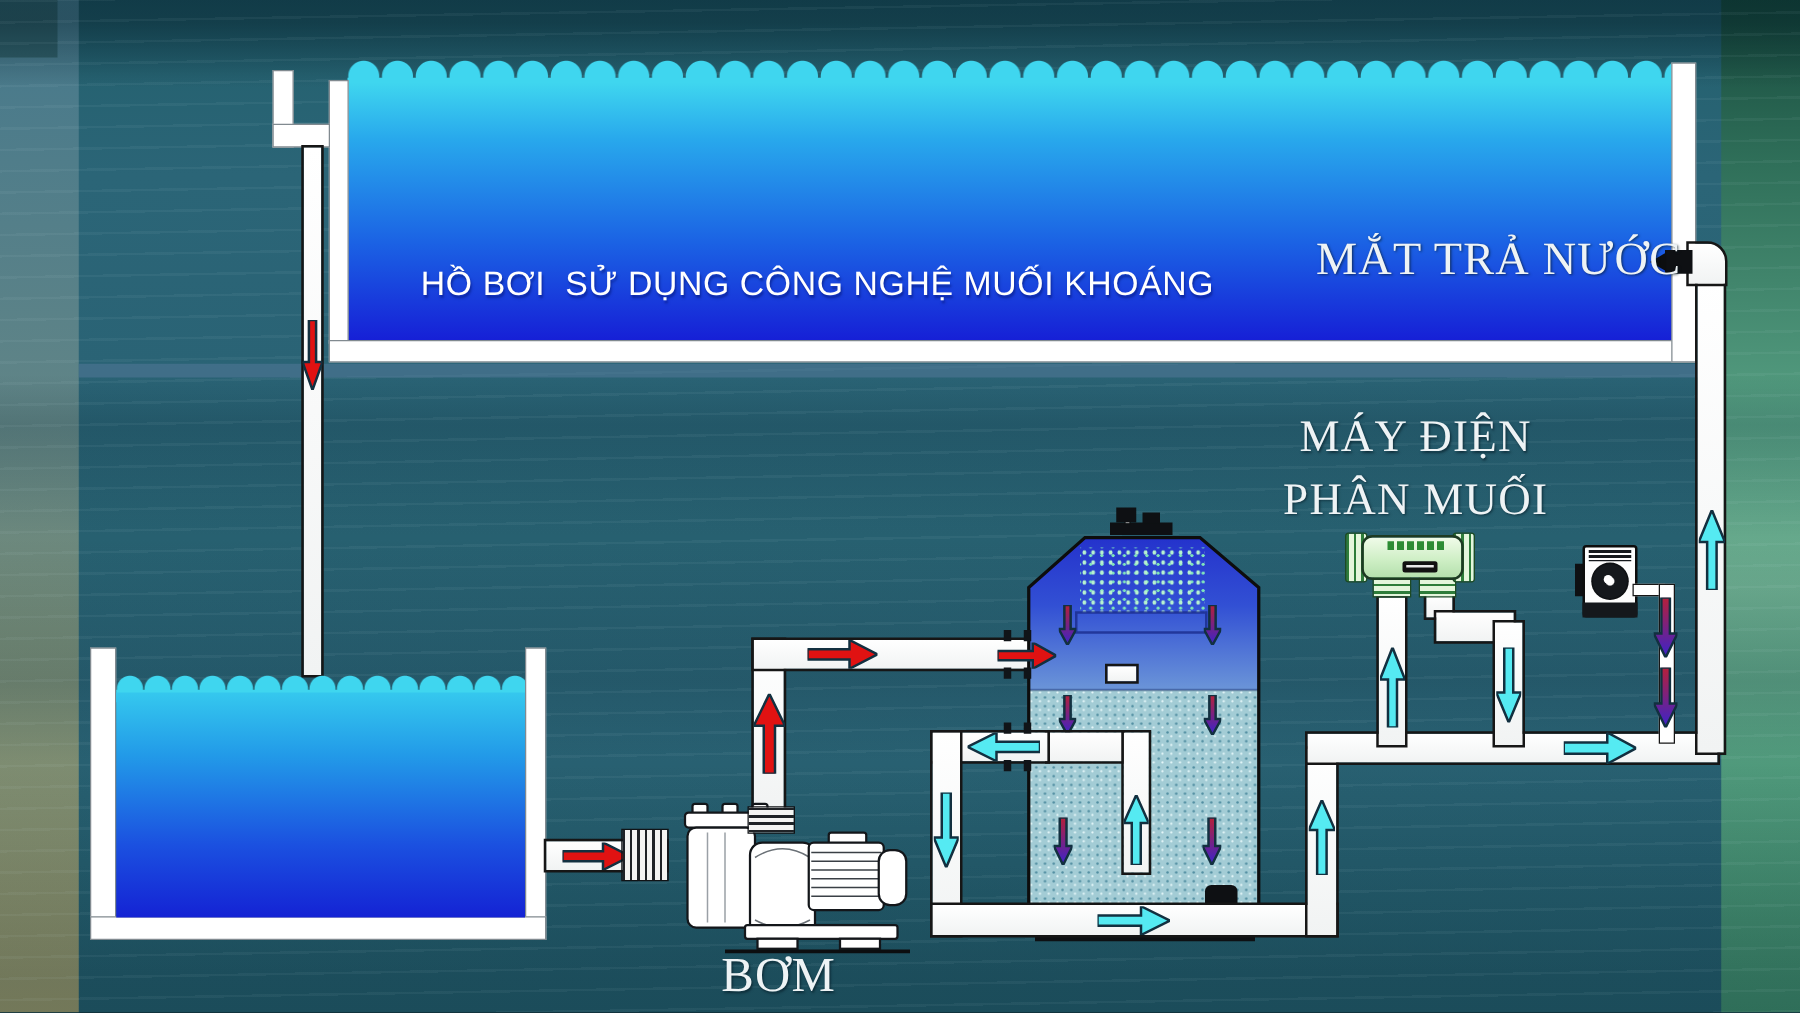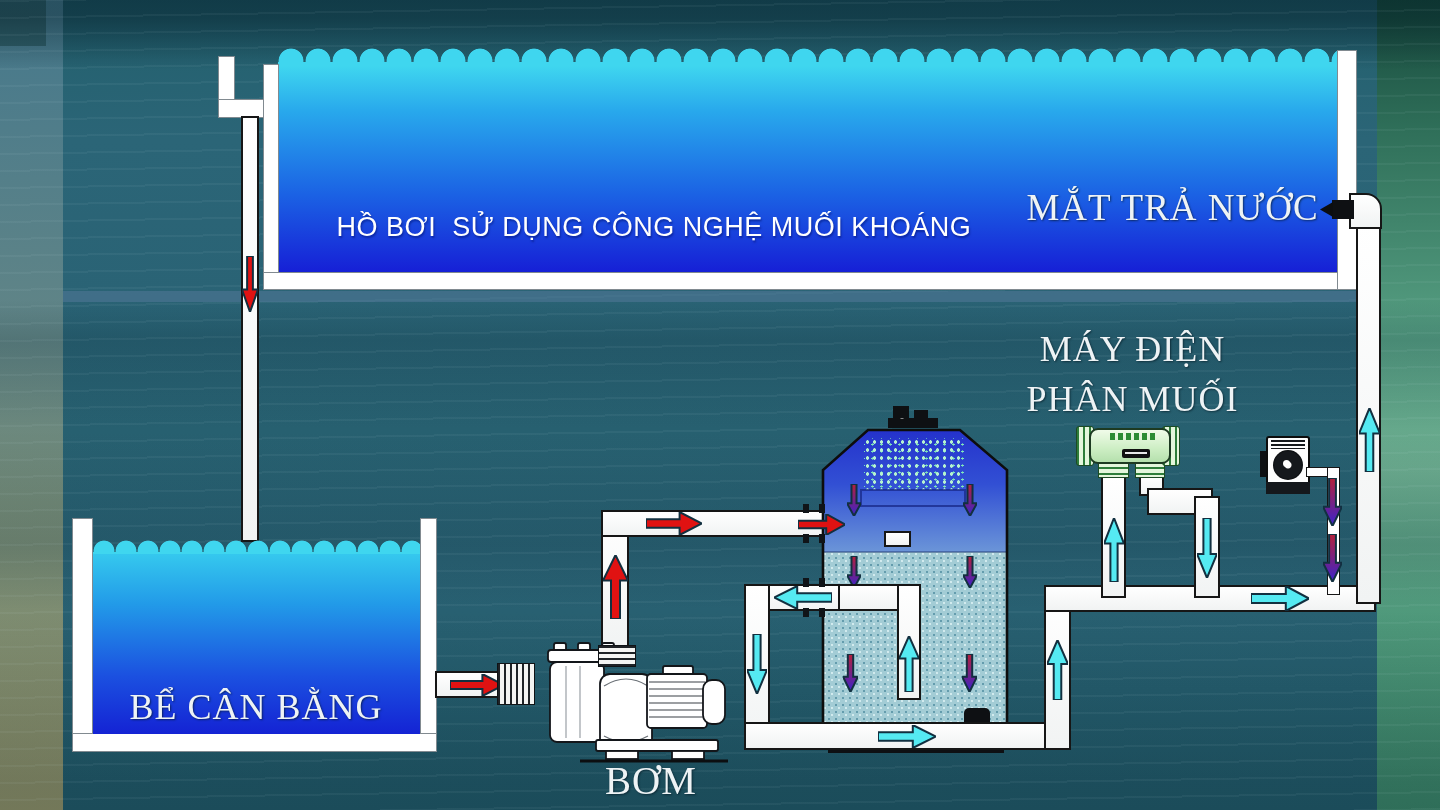--- a/index.html
+++ b/index.html
@@ -363,22 +363,21 @@
     <div class="arrow" style="left:1359px;top:408px;width:21px;height:64px;">
         <svg viewBox="0 0 100 100" preserveAspectRatio="none">
           <polygon points="50,0 100,40 68,40 68,100 32,100 32,40 0,40" fill="#55eaf2" stroke="#123040" stroke-width="2" vector-effect="non-scaling-stroke"></polygon>
         </svg>
       </div>
     <div id="return-elbow" class="pipe" style="left:1349px;top:193px;width:33px;height:36px;"></div>
     <div class="blackbit" style="left:1332px;top:200px;width:22px;height:19px;"></div>
     <div id="nozzle-tip" style="left:1320px;top:202px;width:13px;height:15px;"></div>
 
     <div id="pool-subtitle" class="label" style="left:318px;top:212px;width:672px;">HỒ BƠI  SỬ DỤNG CÔNG NGHỆ MUỐI KHOÁNG</div>
-    <div class="label" style="left:1000px;top:186px;width:345px;font-size:37px;">MẮT TRẢ NƯỚC</div>
+    <div class="label" style="left:1000px;top:186px;width:345px;font-size:37px;text-align:right;">MẮT TRẢ NƯỚC</div>
     <div class="label" style="left:1010px;top:324px;width:245px;font-size:36px;line-height:50px;">
       <div>MÁY ĐIỆN</div>
       <div>PHÂN MUỐI</div>
     </div>
-    <div class="label" style="left:103px;top:686px;width:306px;font-size:36px;">BỂ CÂN BẰNG</div>
-    <div class="label" style="left:588px;top:758px;width:126px;font-size:39px;">BƠM</div>
+    <div class="label" style="left:560px;top:758px;width:126px;font-size:39px;">BƠM</div>
 
   </div>
 </div>
 
 </body></html>

